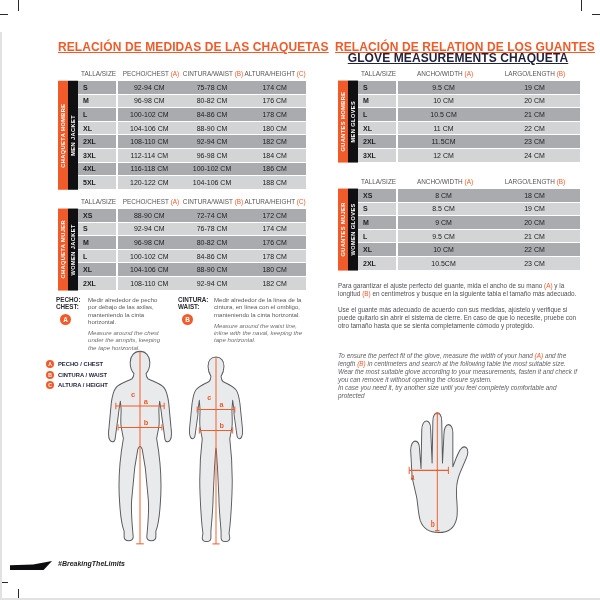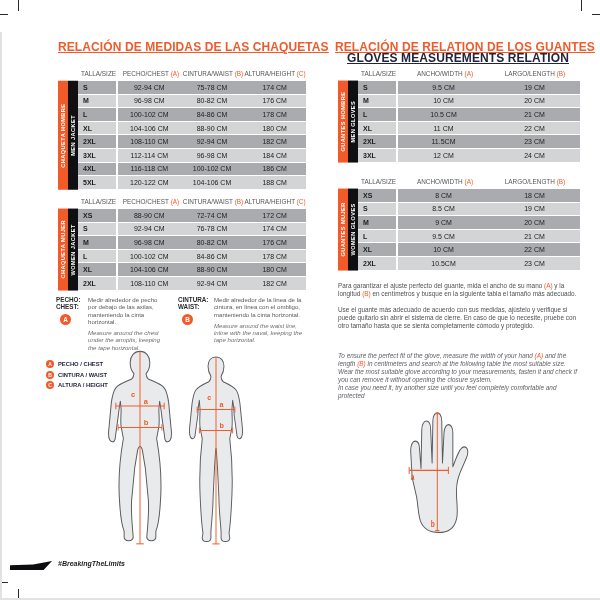--- a/index.html
+++ b/index.html
@@ -262,21 +262,21 @@
       <line class="oline" x1="17" y1="99" x2="63" y2="99"></line>
       <line class="oline" x1="17" y1="95" x2="17" y2="103"></line>
       <line class="oline" x1="63" y1="95" x2="63" y2="103"></line>
       <text class="olabel" x="28" y="60" font-size="10">c</text>
       <text class="olabel" x="45" y="69" font-size="10">a</text>
       <text class="olabel" x="45" y="96" font-size="10">b</text>
     </g>
   </svg>
 
   <div class="title es" style="left:335px;top:40px;width:246px;">RELACIÓN DE RELATION DE LOS GUANTES</div>
-  <div class="title en" style="left:335px;top:51px;width:246px;">GLOVES MEASUREMENTS RELATION</div>
+  <div class="title en" style="left:335px;top:51px;width:246px;">GLOVE MEASUREMENTS CHAQUETA</div>
 
   <div class="tbl" style="left:338px;top:68px;width:242px;">
     <div class="thead">
       <div class="th-size"><span>TALLA/SIZE</span></div>
       <div class="th"><span>ANCHO/WIDTH</span> <span class="hmark">(A)</span></div>
       <div class="th"><span>LARGO/LENGTH</span> <span class="hmark">(B)</span></div>
     </div>
     <div class="tbody">
       <div class="band band-orange">GUANTES HOMBRE</div>
       <div class="band band-black">MEN GLOVES</div>

